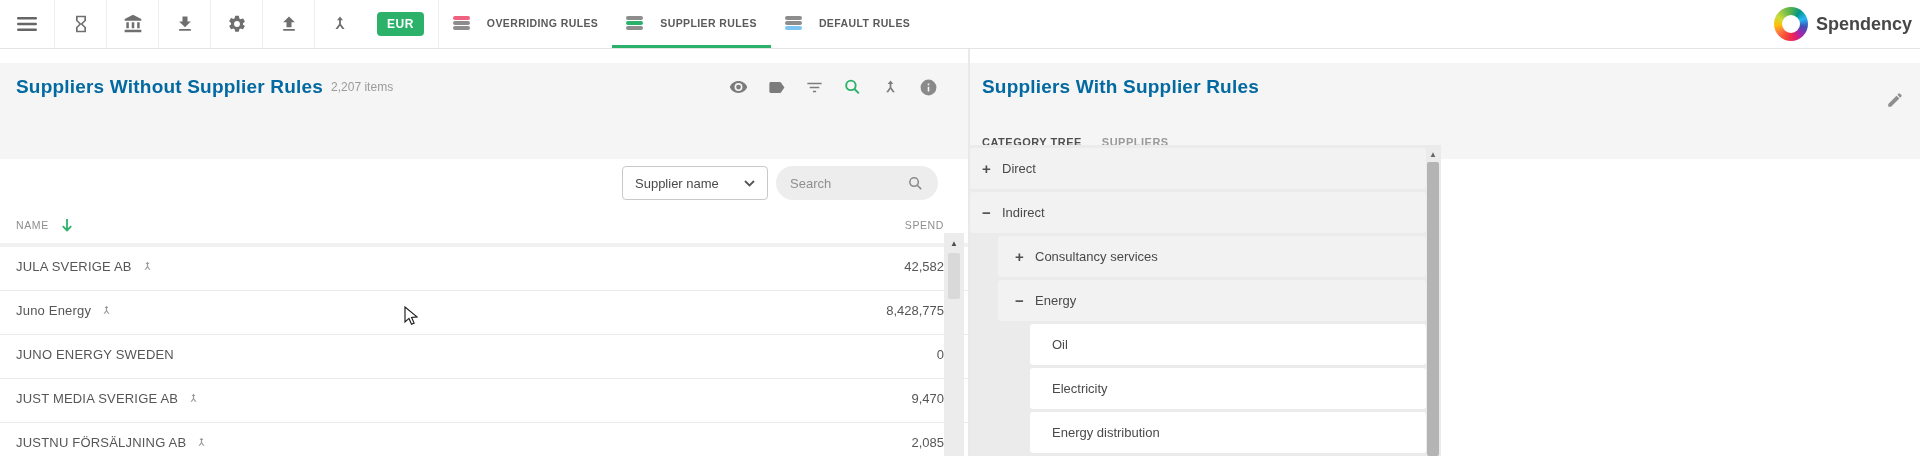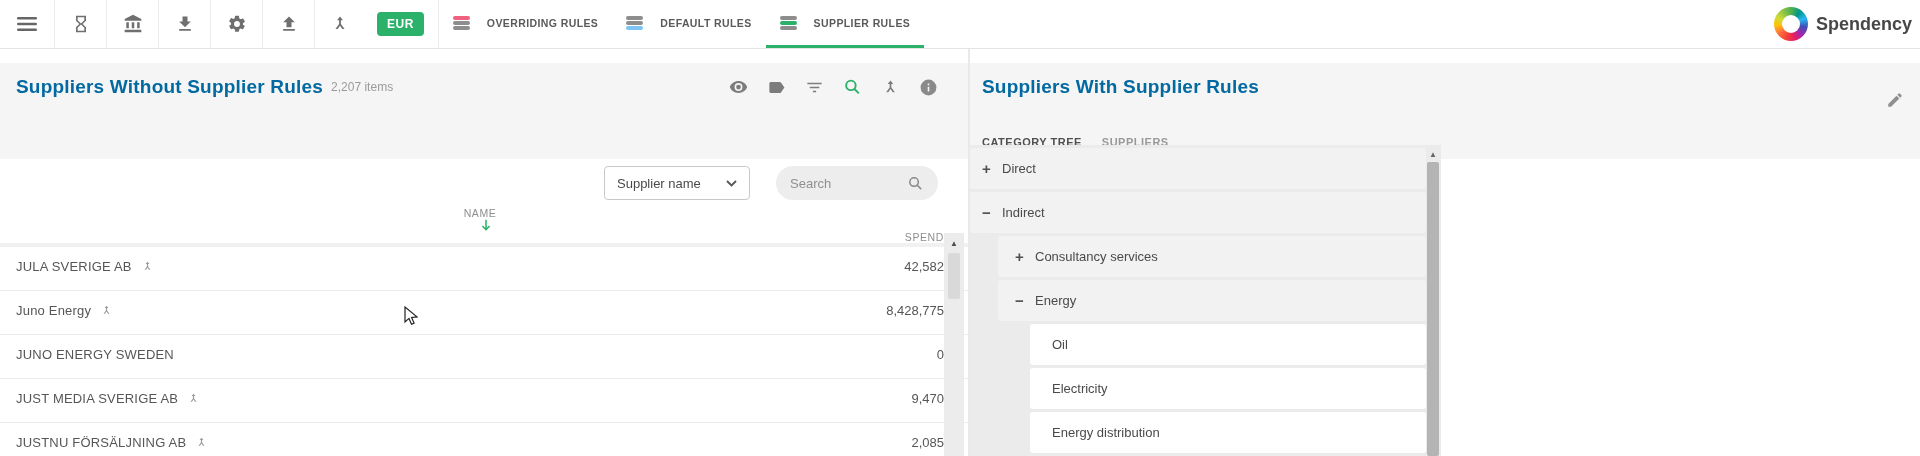--- a/index.html
+++ b/index.html
@@ -40,32 +40,32 @@
   .right-panel { flex:1; position:relative; background:#fff; }
 
   
   .panel-head { height:96px; background:#f5f5f5; }
   .title-row { display:flex; align-items:center; height:48px; margin-top:14px; padding:0 30px 0 16px; }
   .p-title { font-size:19px; font-weight:bold; color:#0369a1; letter-spacing:.2px; white-space:nowrap; }
   .p-count { font-size:12px; color:#9b9b9b; margin-left:8px; }
   .head-icons { margin-left:auto; display:flex; align-items:center; gap:19px; }
   .head-icons .hic { width:19px; height:19px; display:flex; align-items:center; justify-content:center; cursor:pointer; }
 
-  .filter-row { height:48px; display:flex; align-items:center; justify-content:flex-end; gap:26px; padding-right:30px; background:#fff; }
+  .filter-row { height:48px; display:flex; align-items:center; justify-content:flex-end; gap:8px; padding-right:30px; background:#fff; }
   .sel { width:146px; height:34px; border:1px solid #c9c9c9; border-radius:4px; background:#fff;
          display:flex; align-items:center; justify-content:space-between; padding:0 12px; cursor:pointer; }
   .sel-val { font-size:13px; color:#4a4a4a; }
   .search-pill { width:162px; height:34px; background:#ededed; border-radius:17px;
                  display:flex; align-items:center; padding:12px 14px; }
   .search-pill input { flex:1; border:none; outline:none; background:transparent; font-size:13px; color:#555;
                        font-family:"Liberation Sans", sans-serif; min-width:0; }
   .search-pill input::placeholder { color:#8f8f8f; }
 
   .table-head { height:36px; display:flex; align-items:center; padding:0 24px 0 16px;
-                font-size:10.5px; letter-spacing:.6px; color:#8e8e8e;flex-direction:column; }
+                font-size:10.5px; letter-spacing:.6px; color:#8e8e8e; }
   .th-spend { margin-left:auto; }
   .sort-arrow { margin-left:12px; }
   .head-strip { height:4px; background:#f1f1f1; }
 
   .t-row { height:44px; display:flex; align-items:center; padding:0 24px 4px 16px; border-bottom:1px solid #ebebeb; cursor:pointer; }
   .t-name { font-size:13px; color:#565656; letter-spacing:.2px; white-space:nowrap; }
   .row-merge { margin-left:9px; display:flex; }
   .t-spend { margin-left:auto; font-size:13px; color:#565656; }
 
   .vscroll-left { position:absolute; right:4px; top:184px; bottom:0; width:20px; background:#ececec; text-align:center; }
@@ -142,35 +142,35 @@
   <div class="tb-sep"></div>
 
   <div class="rule-tab">
     <span class="stack pink-top">
         <i></i>
         <i></i>
         <i></i>
       </span>
     <span class="lbl">OVERRIDING RULES</span>
   </div>
+  <div class="rule-tab active">
+    <span class="stack green-mid">
+        <i></i>
+        <i></i>
+        <i></i>
+      </span>
+    <span class="lbl">SUPPLIER RULES</span>
+  </div>
   <div class="rule-tab">
     <span class="stack blue-bot">
         <i></i>
         <i></i>
         <i></i>
       </span>
     <span class="lbl">DEFAULT RULES</span>
-  </div>
-  <div class="rule-tab active">
-    <span class="stack green-mid">
-        <i></i>
-        <i></i>
-        <i></i>
-      </span>
-    <span class="lbl">SUPPLIER RULES</span>
   </div>
 
   <div class="brand">
     <span class="brand-ring"></span>
     <span class="brand-name">Spendency</span>
   </div>
 </header>
 
 <div class="main">
 

